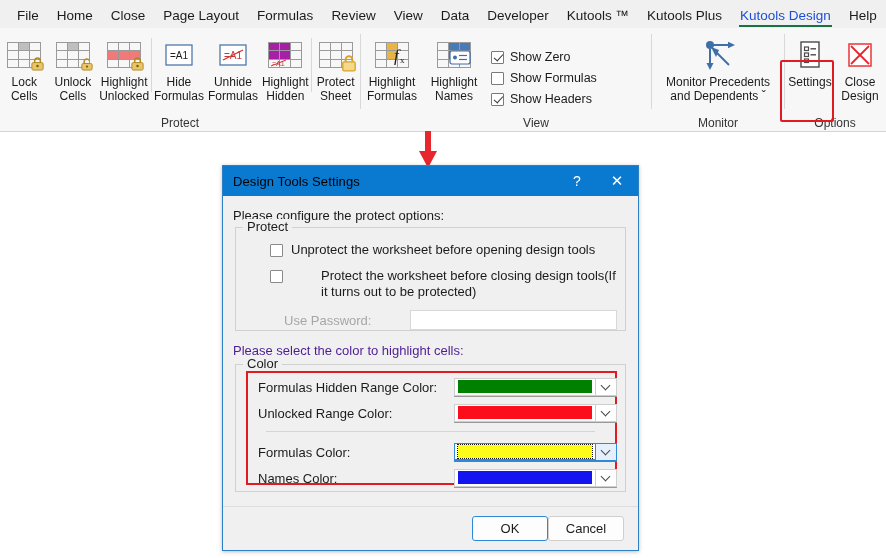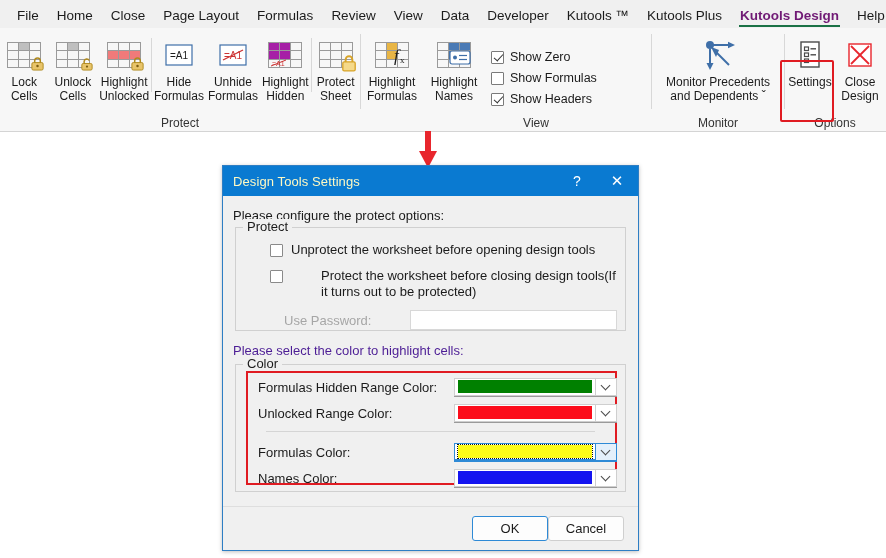--- a/index.html
+++ b/index.html
@@ -17,21 +17,21 @@
     background: #f0f0f0;
     display: flex; align-items: flex-end;
     padding-left: 8px;
   }
   .tab {
     font-size: 13.5px; color: #1b1b1b;
     padding: 2px 9px 5px 9px;
     white-space: nowrap; cursor: default;
     position: relative;
   }
-  .tab.active { font-weight: bold; color: #701a75; margin-top: 46px; }
+  .tab.active { font-weight: normal; color: #1d4ed8; margin-top: 46px; }
   .tab.active::after {
     content: ""; position: absolute; left: 8px; right: 8px; bottom: 1px;
     height: 2.5px; background: #1a7145;
   }
 
   
   .ribbon {
     position: absolute; left: 0; top: 28px; width: 886px; height: 104px;
     background: #f7f7f7;
     border-bottom: 1px solid #d4d4d4;
@@ -100,21 +100,21 @@
     position: absolute; left: 222px; top: 165px; width: 417px; height: 386px;
     background: #f0f0f0;
     border: 1px solid #2e7ec4;
     box-shadow: 0 1px 4px rgba(0,0,0,0.25);
   }
   .dlg-title {
     height: 30px; background: #0a7ad1; display: flex; align-items: center;
     padding: 0 0 0 10px; position: relative;
   }
   .dlg-title .t {
-    color: #fef9c3; font-size: 13px; letter-spacing: 0.1px;
+    color: #000000; font-size: 13px; letter-spacing: 0.1px;
   }
   .dlg-btns { position: absolute; right: 0; top: 0; height: 30px; display: flex; }
   .dlg-btn {
     width: 38px; height: 30px; display: flex; align-items: center; justify-content: center;
     color: #fff; font-size: 14px; cursor: default;
   }
   .dlg-btn.close { width: 42px; font-size: 15px; }
 
   .dlg-body { position: relative; padding: 0; height: 316px; background: #f0f0f0; }
 

